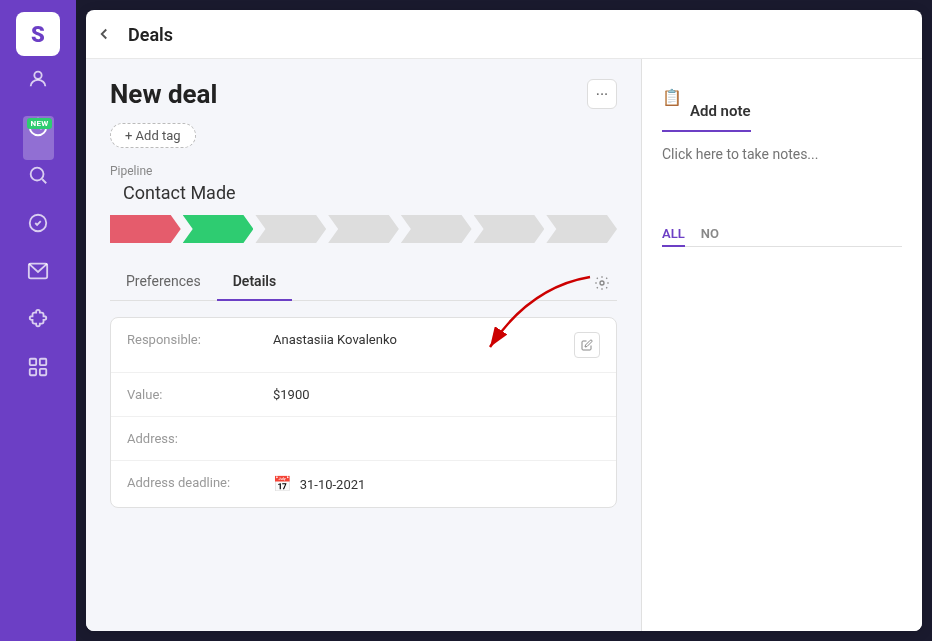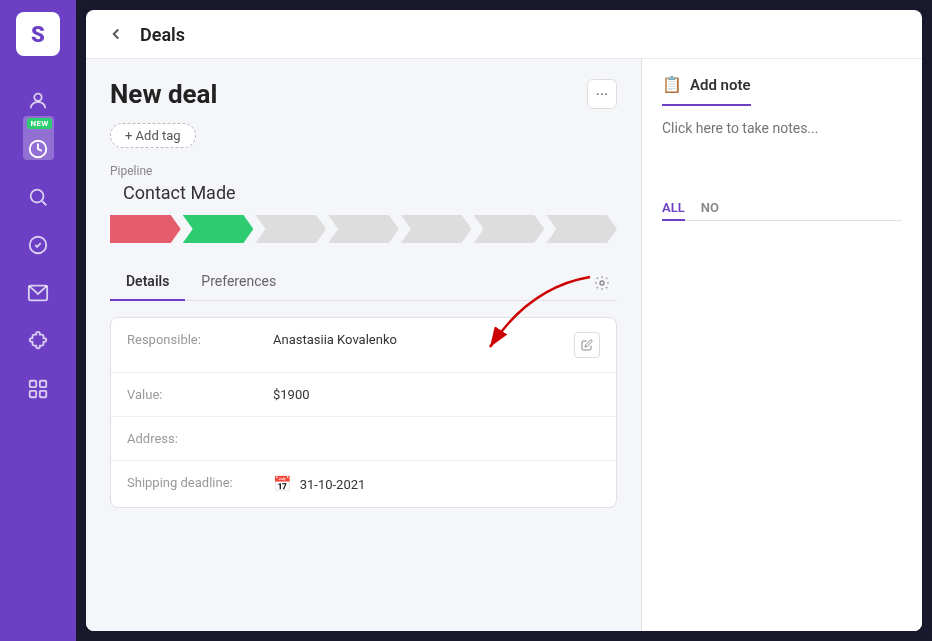--- a/index.html
+++ b/index.html
@@ -34,21 +34,21 @@
       font-size: 22px;
       font-weight: 900;
       color: #6c3fc5;
       margin-bottom: 8px;
     }
     .sidebar-item {
       width: 31px;
       height: 44px;
       border-radius: 4px;
       display: flex;
-      align-items: flex-end;
+      align-items: flex-start;
       justify-content: center;
       cursor: pointer;
       position: relative;
       color: rgba(255,255,255,0.75);
     }
     .sidebar-item.active { background: rgba(255,255,255,0.25); color: #fff; }
     .sidebar-item svg { width: 22px; height: 22px; }
     .new-badge {
       position: absolute;
       top: 2px;
@@ -71,21 +71,21 @@
       display: flex;
       flex-direction: column;
       overflow: hidden;
       box-shadow: 0 2px 12px rgba(0,0,0,0.15);
     }
 
     
     .topbar {
       display: flex;
       align-items: center;
-      padding: 10px 16px;
+      padding: 10px 4px;
       border-bottom: 1px solid #e8e8e8;
       gap: 10px;
     }
     .back-btn {
       width: 28px;
       height: 28px;
       display: flex;
       align-items: center;
       justify-content: center;
       cursor: pointer;
@@ -295,20 +295,21 @@
       width: fit-content;
     }
     .note-icon {
       color: #6c3fc5;
       font-size: 16px;
     }
     .add-note-label {
       font-size: 15px;
       font-weight: 600;
       color: #333;
+      margin-top: 27px;
     }
 
     .note-input-area {
       width: 100%;
       min-height: 60px;
       border: none;
       outline: none;
       font-size: 14px;
       color: #aaa;
       resize: none;
@@ -444,22 +445,22 @@
           <div class="arrow-body" style="background:#ddd;"></div>
         </div>
         <div class="arrow-step">
           <div class="arrow-body" style="background:#ddd;"></div>
         </div>
       </div>
 
       
       <div class="tabs-row">
         <div class="tabs">
+          <div class="tab">Preferences</div>
           <div class="tab active">Details</div>
-          <div class="tab">Preferences</div>
         </div>
         <div class="gear-btn">
           <svg width="16" height="16" viewBox="0 0 24 24" fill="none" stroke="currentColor" stroke-width="2">
               <circle cx="12" cy="12" r="3"></circle>
               <path d="M12 2v2M12 20v2M4.22 4.22l1.42 1.42M18.36 18.36l1.42 1.42M2 12h2M20 12h2M4.22 19.78l1.42-1.42M18.36 5.64l1.42-1.42"></path>
             </svg>
         </div>
       </div>
 
       
@@ -481,21 +482,21 @@
             <span class="detail-label">Value:</span>
             <span class="detail-value">$1900</span>
           </div>
 
           <div class="detail-row">
             <span class="detail-label">Address:</span>
             <span class="detail-value"></span>
           </div>
 
           <div class="detail-row">
-            <span class="detail-label">Shipping deadline:</span>
+            <span class="detail-label">Address deadline:</span>
             <span class="detail-value">
               <span class="calendar-icon">📅</span>
               <span>31-10-2021</span>
             </span>
           </div>
 
         </div>
 
         <svg style="position:absolute; top:-60px; left:300px; width:200px; height:120px; pointer-events:none; overflow:visible;" viewBox="0 0 200 120">
           <defs>

